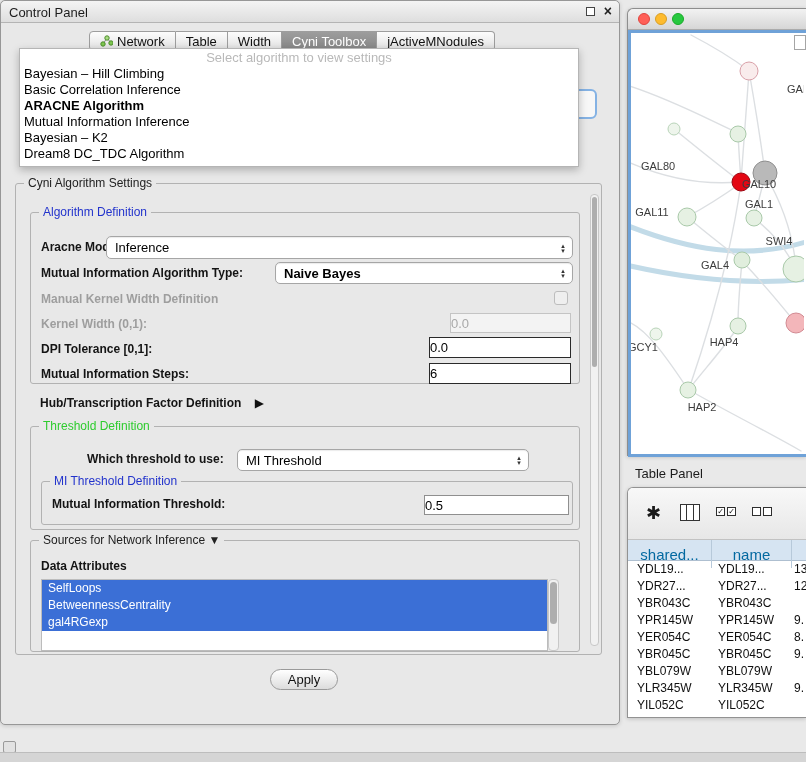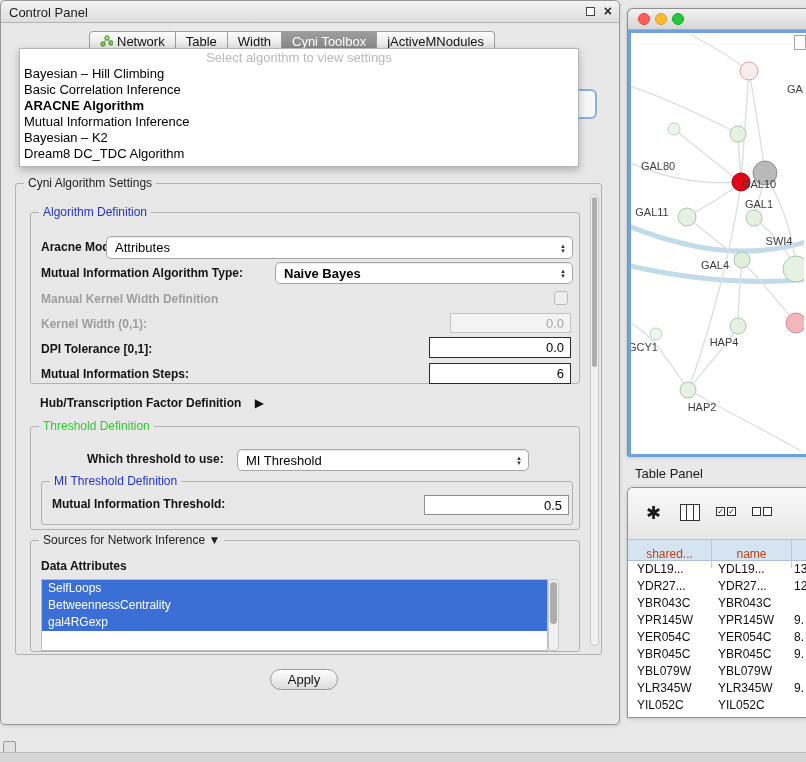--- a/index.html
+++ b/index.html
@@ -50,21 +50,21 @@
   .label-b { position:absolute; font-size:12px; font-weight:bold; color:#141414; white-space:nowrap; }
   .label-dis { color:#9e9e9e; }
 
   .combo { position:absolute; background:#fff; border:1px solid #a6a6a6; border-radius:5px;
     box-shadow:inset 0 1px 1px rgba(0,0,0,.08); display:flex; align-items:center; }
   .combo .cv { font-size:13px; color:#000; padding-left:8px; flex:1; }
   .combo .arrows { width:14px; display:flex; flex-direction:column; align-items:center;
     font-size:7px; line-height:5px; color:#333; padding-right:4px; }
 
   .tinput { position:absolute; background:#fff; border:1.5px solid #2a2a2a;
-    font-size:13px; text-align:right; padding-right:6px; font-family:inherit; }
+    font-size:13px; padding-right:6px; font-family:inherit; }
   .tinput.soft { border:1px solid #8f8f8f; }
   .tinput.disabled { background:#f3f3f3; border:1px solid #c4c4c4; color:#a8a8a8; }
 
   .checkbox-dis { position:absolute; width:14px; height:14px; background:#efefef;
     border:1px solid #bdbdbd; border-radius:3px; }
 
   .hub-row { position:absolute; left:24px; top:212px; font-size:12px; font-weight:bold; color:#141414; }
   .hub-arrow { font-size:12px; margin-left:10px; color:#111; }
 
   
@@ -114,21 +114,21 @@
   .tool-cols .c { flex:1; border-right:1.5px solid #333; }
   .tool-cols .c:last-child { border-right:none; }
   .pairbox { position:absolute; top:19px; display:flex; gap:2px; }
   .pairbox.checked { left:88px; }
   .pairbox.unchecked { left:124px; }
   .mini-box { width:9px; height:9px; border:1px solid #2e2e2e; background:#fff;
     font-size:8px; line-height:8px; text-align:center; color:#111; }
 
   .thead { position:absolute; left:0; top:52px; width:100%; height:21px; display:flex;
     background:#d6e4f2; border-bottom:1px solid #aebfd0; }
-  .thcell { height:28px; font-size:12px; color:#c2410c; display:flex; align-items:center;
+  .thcell { height:28px; font-size:15px; color:#0369a1; display:flex; align-items:center;
     justify-content:center; border-right:1px solid #b7c9da; }
   .thcell.h0 { width:84px; } .thcell.h1 { width:80px; } .thcell.h2 { flex:1; border-right:none; }
   .tbody { position:absolute; left:0; top:73px; width:100%; }
   .trow { display:flex; height:17px; }
   .tcell { font-size:12px; color:#101010; line-height:17px; white-space:nowrap; overflow:hidden; }
   .tcell.tc0 { width:84px; padding-left:9px; }
   .tcell.tc1 { width:80px; padding-left:6px; }
   .tcell.tc2 { flex:1; padding-left:2px; }
 
   
@@ -187,21 +187,21 @@
     </div>
 
     <div class="groupbox settings-box">
       <span class="legend">Cyni Algorithm Settings</span>
 
       <div class="groupbox" style="left:14px; top:28px; width:550px; height:172px;">
         <span class="legend blue">Algorithm Definition</span>
 
         <span class="label-b" style="left:10px; top:27px;">Aracne Mode:</span>
         <div class="combo" style="left:75px; top:23px; width:467px; height:23px;">
-          <span class="cv">Attributes</span>
+          <span class="cv">Inference</span>
           <span class="arrows">
             <span>▴</span>
               <span>▾</span>
           </span>
         </div>
 
         <span class="label-b" style="left:10px; top:53px;">Mutual Information Algorithm Type:</span>
         <div class="combo" style="left:244px; top:49px; width:298px; height:22px;font-weight:bold;">
           <span class="cv">Naive Bayes</span>
           <span class="arrows">

